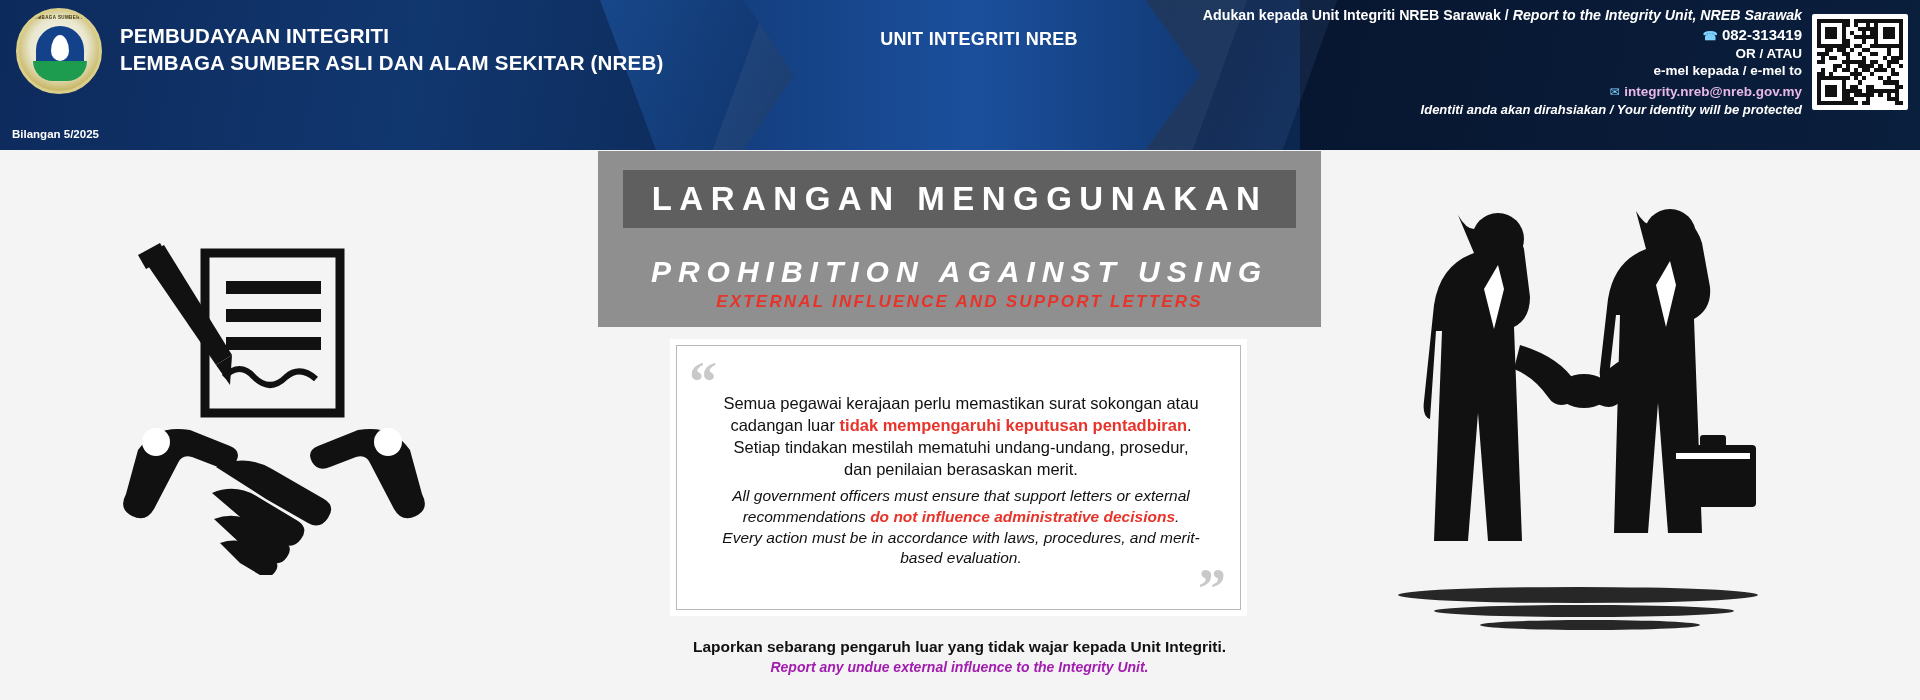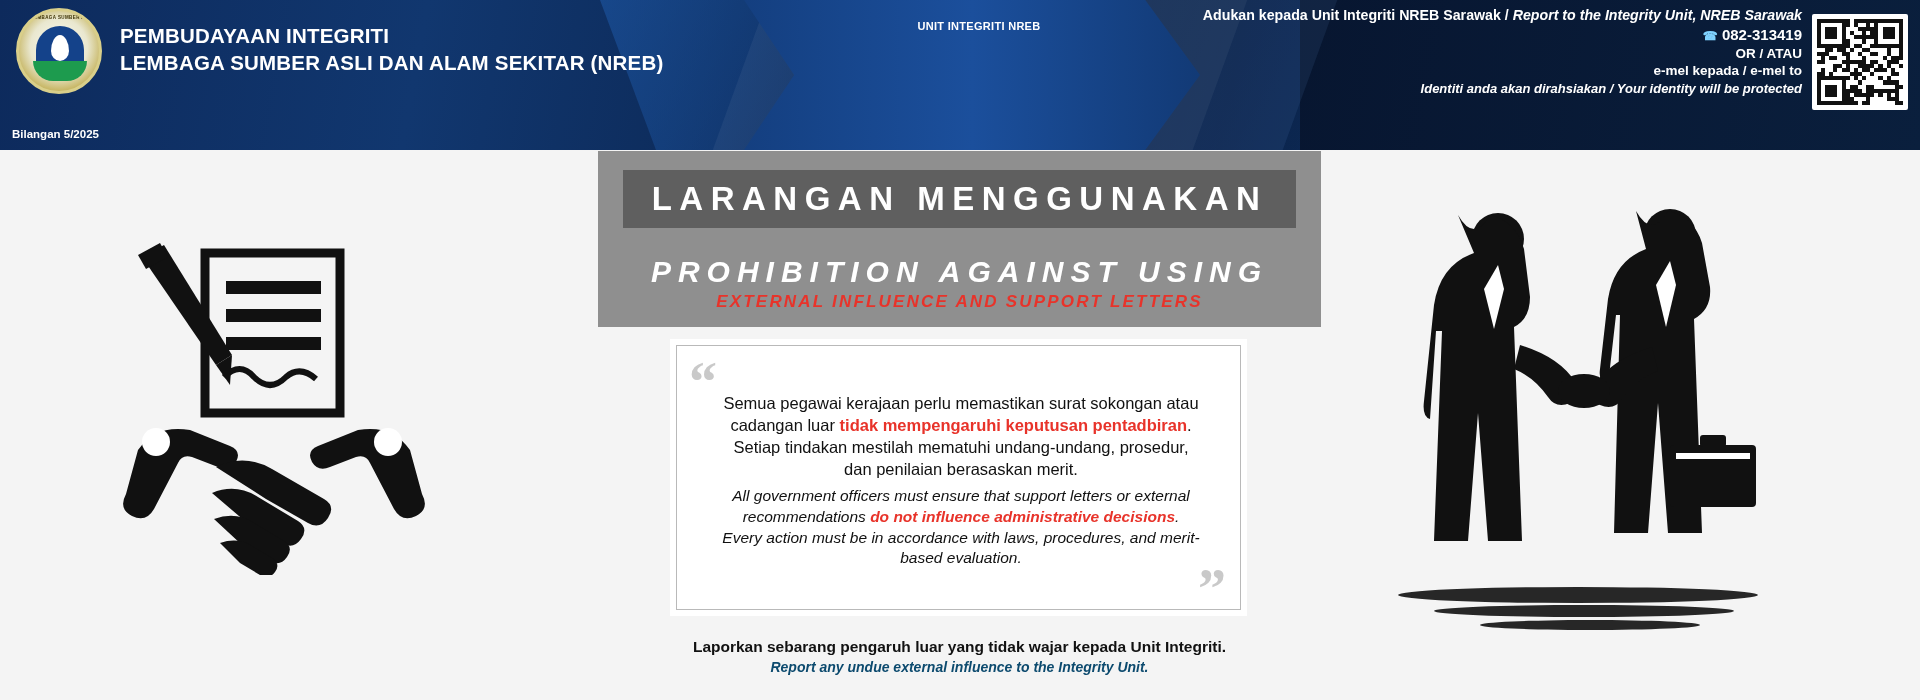--- a/index.html
+++ b/index.html
@@ -68,22 +68,22 @@
   }
 
   
   .chev {
     position: absolute; left: 744px; top: 0; height: 150px; width: 456px;
     background: linear-gradient(90deg,#143f80 0%, #1b4f9c 50%, #123a76 100%);
     clip-path: polygon(0 0, 88% 0, 100% 50%, 88% 100%, 0 100%, 11% 50%);
     display: flex; align-items: flex-start; justify-content: center;
   }
   .chev span {
-    color: #ffffff; font-weight: bold; font-size: 11px; letter-spacing: .3px;
-    margin-top: 20px; margin-left: 14px;
+    color: #ffffff; font-weight: bold; font-size: 18px; letter-spacing: .3px;
+    margin-top: 29px; margin-left: 14px;
   }
 
   
   .report-block {
     position: absolute; right: 118px; top: 6px; width: 680px; text-align: right;
     color: #ffffff; line-height: 1.32;
   }
   .report-line1 { font-size: 14.2px; font-weight: bold; }
   .report-line1 .ital { font-style: italic; font-weight: bold; }
   .report-phone { font-size: 15px; font-weight: bold; color: #ffffff; }
@@ -147,21 +147,21 @@
     position: absolute; left: 44px; top: 140px; width: 480px; text-align: center;
     font-size: 15.5px; font-style: italic; color: #111111; line-height: 1.34;
   }
   .q-en .red { color: #e8332a; font-weight: bold; font-style: italic; }
 
   
   .footer-txt {
     position: absolute; left: 598px; top: 638px; width: 723px; text-align: center;
   }
   .footer-my { font-size: 15.5px; font-weight: bold; color: #111111; }
-  .footer-en { font-size: 14px; font-weight: bold; font-style: italic; color: #0c4a6e; margin-top: 3px; }
+  .footer-en { font-size: 14px; font-weight: bold; font-style: italic; color: #a21caf; margin-top: 3px; }
 
   
   .art-left { position: absolute; left: 120px; top: 235px; width: 340px; height: 340px; }
   .art-right { position: absolute; left: 1370px; top: 195px; width: 420px; height: 450px; }
 </style>
 </head>
 <body>
 
 <div class="poster">
 
@@ -193,20 +193,24 @@
     <div class="report-block">
       <div class="report-line1">
         <span>Adukan kepada Unit Integriti NREB Sarawak</span><span> / </span><span class="ital">Report to the Integrity Unit, NREB Sarawak</span>
       </div>
       <div class="report-phone">
         <span class="mail-ico">☎</span>
         <span>082-313419</span>
       </div>
       <div class="report-or">OR / ATAU</div>
       <div class="report-email-label">e-mel kepada / e-mel to</div>
+      <div>
+        <span class="mail-ico">✉</span>
+        <span class="report-email">integrity.nreb@nreb.gov.my</span>
+      </div>
       <div class="report-foot">Identiti anda akan dirahsiakan / Your identity will be protected</div>
     </div>
 
     <div class="qr-box">
       <div class="qr-grid" id="qr">
           <i class="on"></i>
           <i class="on"></i>
           <i class="on"></i>
           <i class="on"></i>
           <i class="on"></i>

